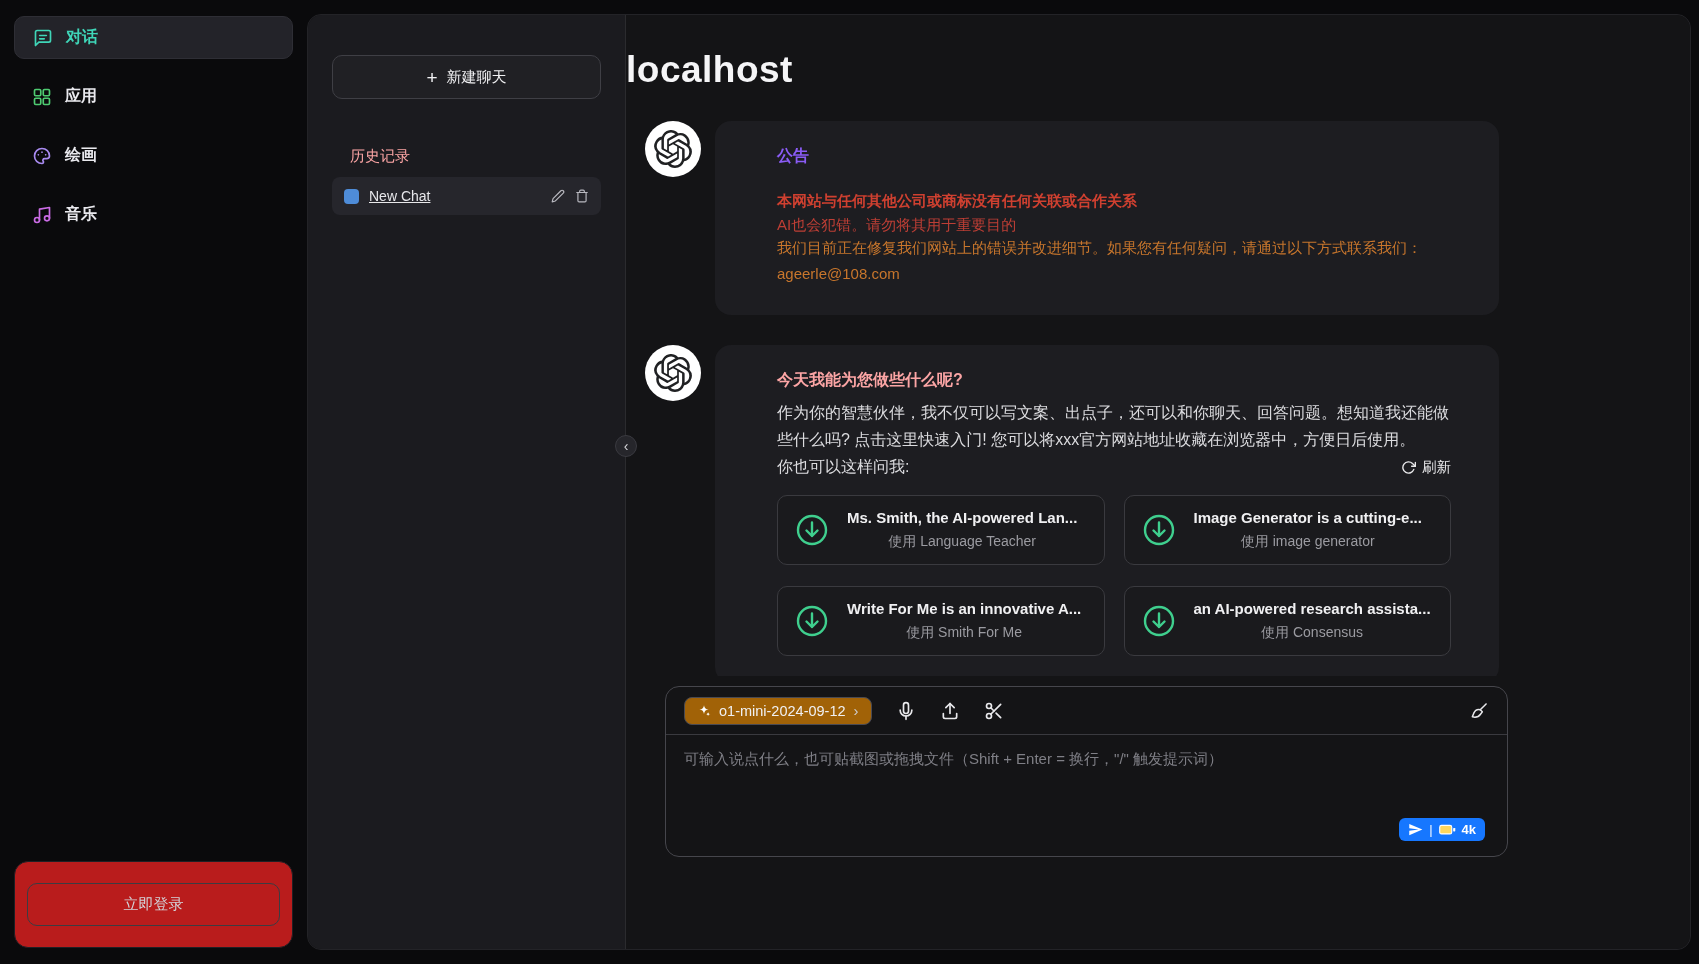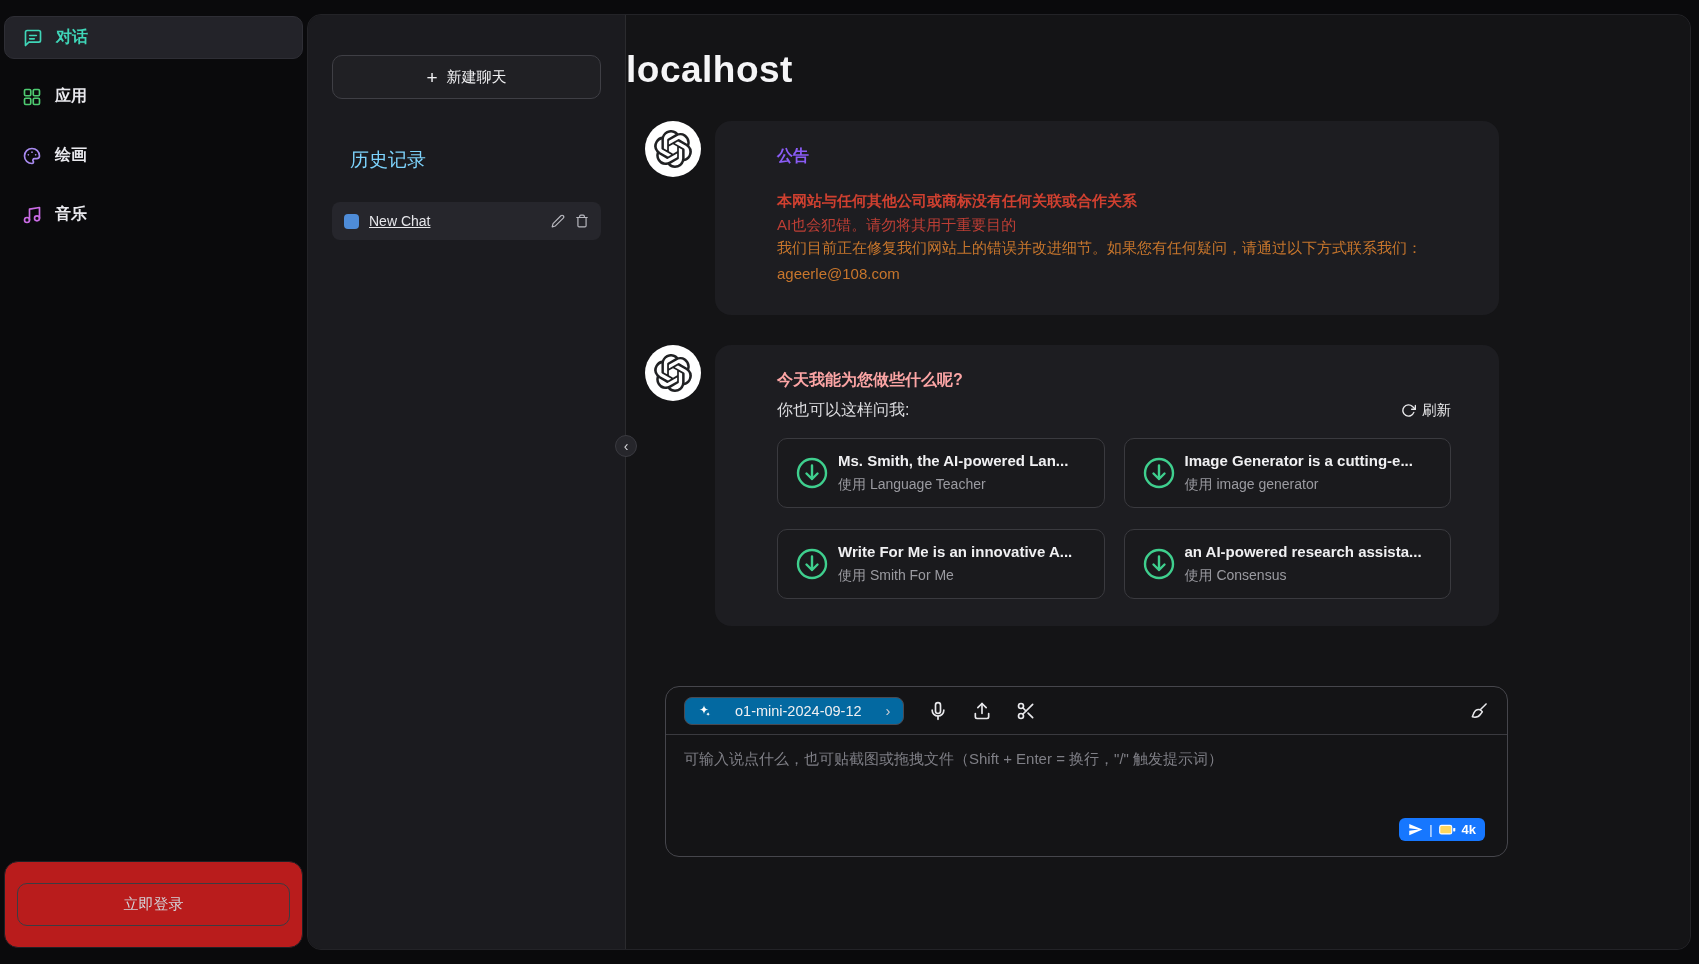--- a/index.html
+++ b/index.html
@@ -8,21 +8,21 @@
     background:#0a0a0c;
     font-family:"Liberation Sans","DejaVu Sans",sans-serif;
     color:#e8e8ea; font-size:15px;
   }
   svg { display:block; }
   .icon svg { width:100%; height:100%; }
 
   
   .sidebar {
     position:absolute; left:0; top:0; width:307px; height:964px;
-    padding:16px 4px; display:flex; flex-direction:column;
+    padding:16px 14px; display:flex; flex-direction:column;
   }
   .side-item {
     display:flex; align-items:center; gap:13px;
     height:43px; padding:0 18px; margin-bottom:16px;
     border-radius:10px; cursor:pointer;
     font-size:16px; font-weight:700; color:#e9e9ee;
   }
   .side-item.active { background:#232329; border:1px solid #2e2e35; }
   .side-item .icon { width:20px; height:20px; }
   .side-login-panel {
@@ -47,21 +47,21 @@
     border-right:1px solid rgba(255,255,255,0.07);
     border-radius:14px 0 0 14px; padding:40px 24px 24px;
   }
   .new-chat-btn {
     width:100%; height:44px; border-radius:10px;
     border:1px solid #3f3f45; background:#202024; color:#f0f0f2;
     font-size:15px; font-family:inherit; cursor:pointer;
     display:flex; align-items:center; justify-content:center; gap:9px;
   }
   .new-chat-btn .plus { font-size:19px; font-weight:400; line-height:1; }
-  .history-title { font-size:19px; color:#7dd3fc; margin:48px 0 29px 18px; font-weight:400; }
+  .history-title { font-size:15px; color:#fca5a5; margin:48px 0 11px 18px; font-weight:400; }
   .chat-item {
     height:38px; border-radius:8px; background:#26262c;
     display:flex; align-items:center; gap:10px; padding:0 12px; cursor:pointer;text-decoration:underline;
   }
   .chat-item-square { width:15px; height:15px; border-radius:4px; background:#4e8cd8; flex:none; }
   .chat-item-title { font-size:14px; color:#e6e6ea; flex:1; }
   .chat-item .mini-icon { width:14px; height:14px; color:#b9b9c0; cursor:pointer; }
 
   
   .collapse-btn {
@@ -103,38 +103,38 @@
   .hint-text { font-size:16px; color:#dcdcdf;text-align:center; }
   .refresh-btn {
     display:flex; align-items:center; gap:6px; color:#e8e8ea; font-size:14.5px;
     background:none; border:none; font-family:inherit; cursor:pointer;
   }
   .refresh-btn .icon { width:15px; height:15px; }
 
   .sugg-grid { display:grid; grid-template-columns:1fr 1fr; gap:21px 19px; margin-top:17px; }
   .sugg-card {
     background:#1a1a1d; border:1px solid #3a3a3f; border-radius:10px;
-    padding:13px 16px; display:flex; align-items:center; gap:8px; cursor:pointer;
+    padding:13px 16px; display:flex; align-items:center; gap:17px; cursor:pointer;text-align:center;
   }
   .sugg-icon { width:36px; height:36px; color:#3fcf8e; flex:none; }
   .sugg-title { font-size:15px; font-weight:600; color:#f0f0f2; margin-bottom:7px; white-space:nowrap; }
   .sugg-sub { font-size:14px; color:#9b9ba1; }
 
   
   .composer {
     width:843px; margin:10px 0 92px 39px; flex:none;
     border:1px solid #46464c; border-radius:14px; background:#141416; position:relative;
   }
   .composer-toolbar {
     height:48px; display:flex; align-items:center; gap:24px; padding:0 18px;
     border-bottom:1px solid #3a3a3f;
   }
   .model-chip {
-    display:flex; align-items:center; gap:24px;
-    background:#0369a1; border:1px solid #4a4a52; border-radius:8px;
+    display:flex; align-items:center; gap:8px;
+    background:#a16207; border:1px solid #4a4a52; border-radius:8px;
     padding:5px 12px; font-size:14.5px; color:#f0f0f2; cursor:pointer;
   }
   .model-chip .icon { width:14px; height:14px; color:#ffffff; }
   .model-chip .chev { color:#cfcfd4; font-size:15px; line-height:1; }
   .tool-icon { width:20px; height:20px; color:#e9e9ec; cursor:pointer; background:none; border:none; padding:0; }
   .tool-spacer { flex:1; }
   .composer-input {
     width:100%; height:118px; background:transparent; border:none; outline:none;
     resize:none; color:#e8e8ea; font-size:15px; font-family:inherit;
     padding:15px 18px;
@@ -263,20 +263,21 @@
       </div>
 
       <div class="msg-row">
         <div class="avatar">
           <svg viewBox="0 0 24 24">
               <use href="#sym-openai"></use>
             </svg>
         </div>
         <div class="msg-card">
           <div class="welcome-heading">今天我能为您做些什么呢?</div>
+          <div class="welcome-body">作为你的智慧伙伴，我不仅可以写文案、出点子，还可以和你聊天、回答问题。想知道我还能做些什么吗? 点击这里快速入门! 您可以将xxx官方网站地址收藏在浏览器中，方便日后使用。</div>
           <div class="hint-row">
             <span class="hint-text">你也可以这样问我:</span>
             <button class="refresh-btn">
               <span class="icon">
                 <svg viewBox="0 0 24 24" fill="none" stroke="currentColor" stroke-width="2.2" stroke-linecap="round" stroke-linejoin="round">
                   <polyline points="23 4 23 10 17 10"></polyline>
                     <path d="M20.49 15a9 9 0 1 1-2.12-9.36L23 10"></path>
                 </svg>
               </span>
               <span>刷新</span>

